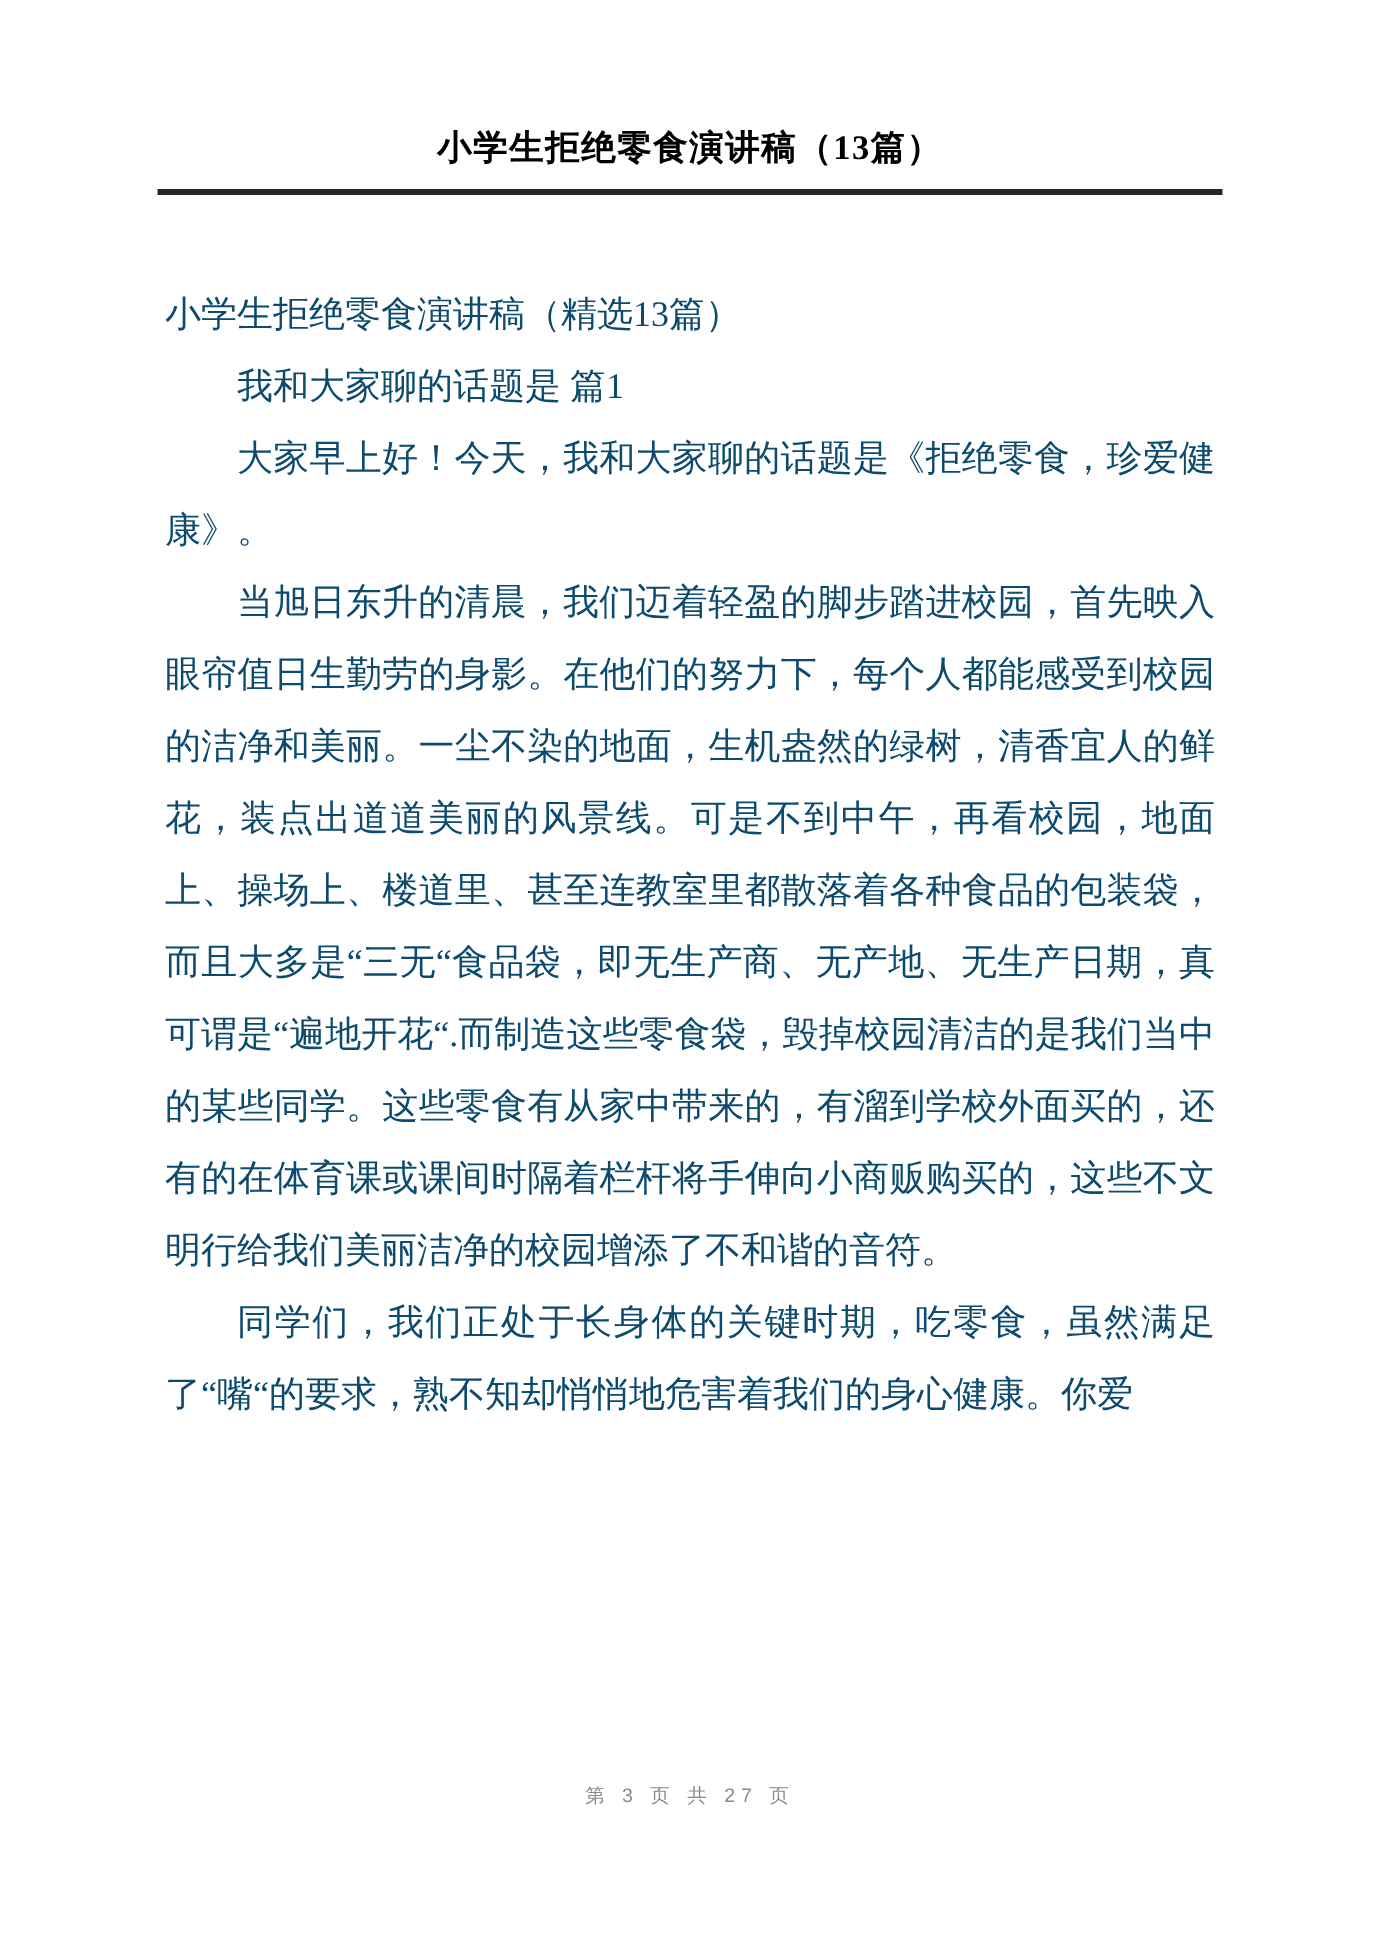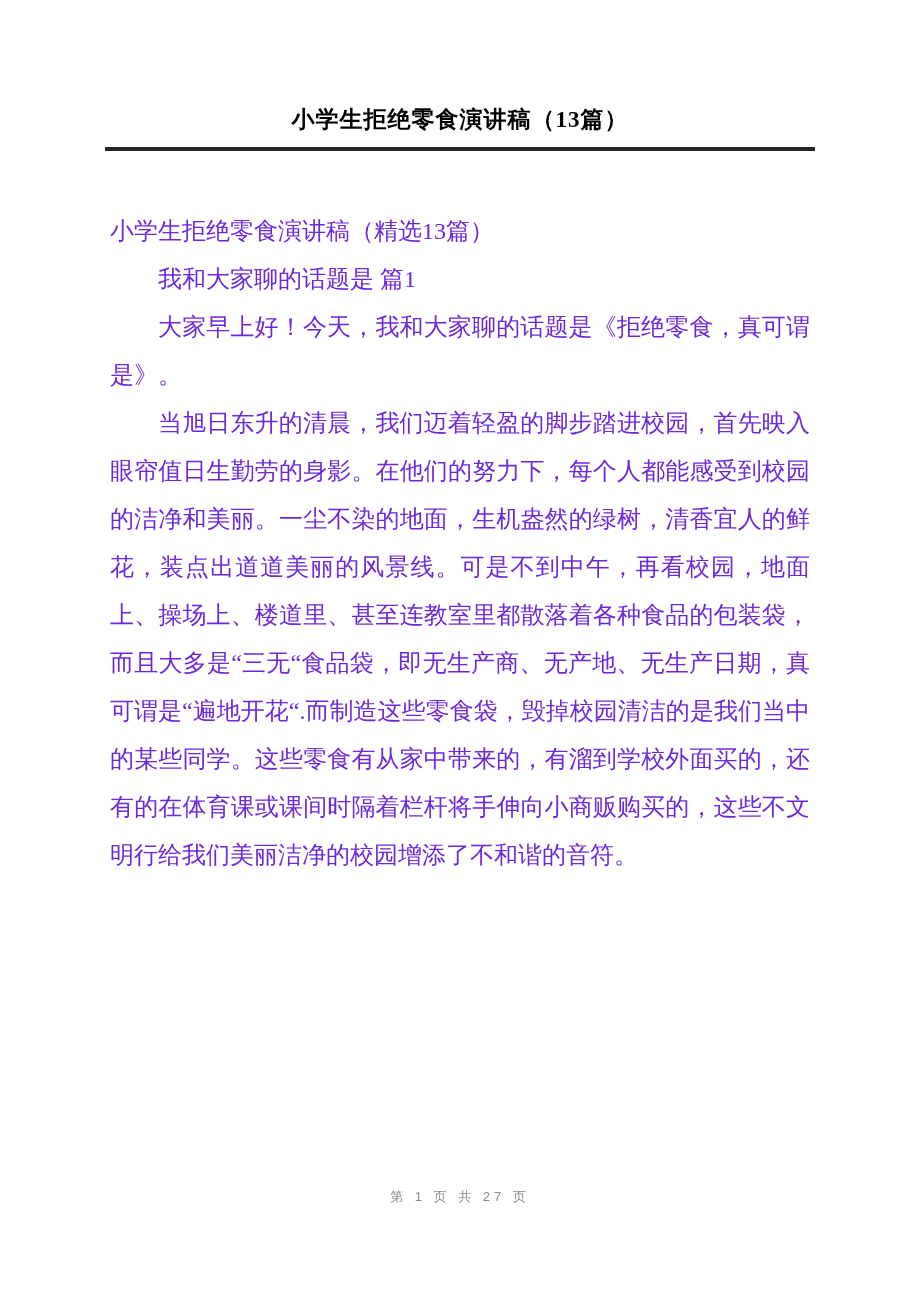--- a/index.html
+++ b/index.html
@@ -8,21 +8,21 @@
     width: 920px;
     height: 1302px;
     background: #ffffff;
     font-family: "Liberation Serif", "DejaVu Serif", serif;
   }
   .page {
     position: relative;
     width: 920px;
     height: 1302px;
     background: #ffffff;
-    padding-top: 104px;
+    padding-top: 83px;
     overflow: hidden;
   }
   .doc-title {
     margin: 0;
     text-align: center;
     font-size: 23px;
     font-weight: bold;
     color: #000000;
     letter-spacing: 1px;
   }
@@ -34,21 +34,21 @@
     height: 0;
   }
   .doc-body {
     width: 700px;
     margin: 56px auto 0 auto;
   }
   .doc-body p {
     margin: 0;
     font-size: 24px;
     line-height: 48px;
-    color: #6d28d9;
+    color: #0c4a6e;
     text-align: justify;
     text-justify: inter-ideograph;
     word-break: break-all;
   }
   .doc-body p.indent {
     text-indent: 2em;
   }
   .page-footer {
     position: absolute;
     left: 0;
@@ -68,21 +68,22 @@
 
 <div class="page">
 
   <h1 class="doc-title">小学生拒绝零食演讲稿（13篇）</h1>
 
   <hr class="title-rule">
 
   <div class="doc-body">
     <p>小学生拒绝零食演讲稿（精选13篇）</p>
     <p class="indent">我和大家聊的话题是 篇1</p>
-    <p class="indent">大家早上好！今天，我和大家聊的话题是《拒绝零食，真可谓是》。</p>
+    <p class="indent">大家早上好！今天，我和大家聊的话题是《拒绝零食，珍爱健康》。</p>
     <p class="indent">当旭日东升的清晨，我们迈着轻盈的脚步踏进校园，首先映入眼帘值日生勤劳的身影。在他们的努力下，每个人都能感受到校园的洁净和美丽。一尘不染的地面，生机盎然的绿树，清香宜人的鲜花，装点出道道美丽的风景线。可是不到中午，再看校园，地面上、操场上、楼道里、甚至连教室里都散落着各种食品的包装袋，而且大多是“三无“食品袋，即无生产商、无产地、无生产日期，真可谓是“遍地开花“.而制造这些零食袋，毁掉校园清洁的是我们当中的某些同学。这些零食有从家中带来的，有溜到学校外面买的，还有的在体育课或课间时隔着栏杆将手伸向小商贩购买的，这些不文明行给我们美丽洁净的校园增添了不和谐的音符。</p>
+    <p class="indent">同学们，我们正处于长身体的关键时期，吃零食，虽然满足了“嘴“的要求，熟不知却悄悄地危害着我们的身心健康。你爱</p>
   </div>
 
   <div class="page-footer">
-    <span>第 1 页 共 27 页</span>
+    <span>第 3 页 共 27 页</span>
   </div>
 
 </div>
 
 </body></html>

